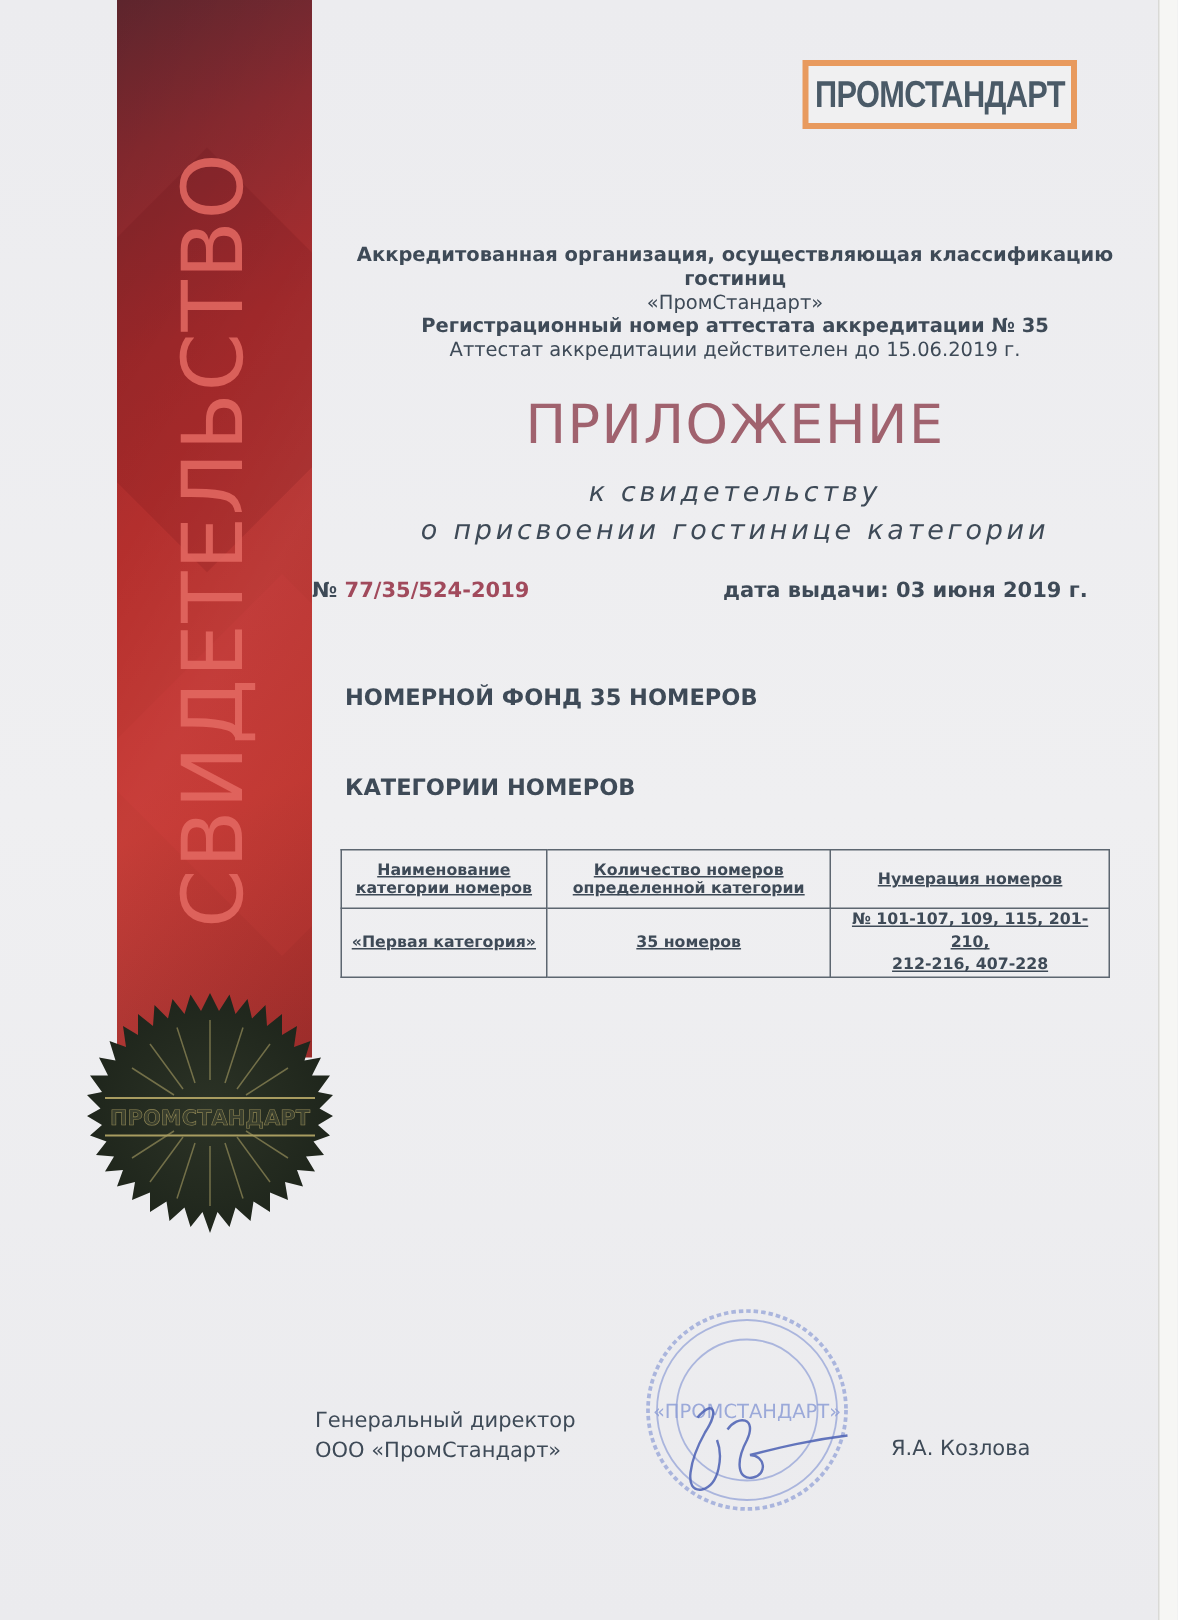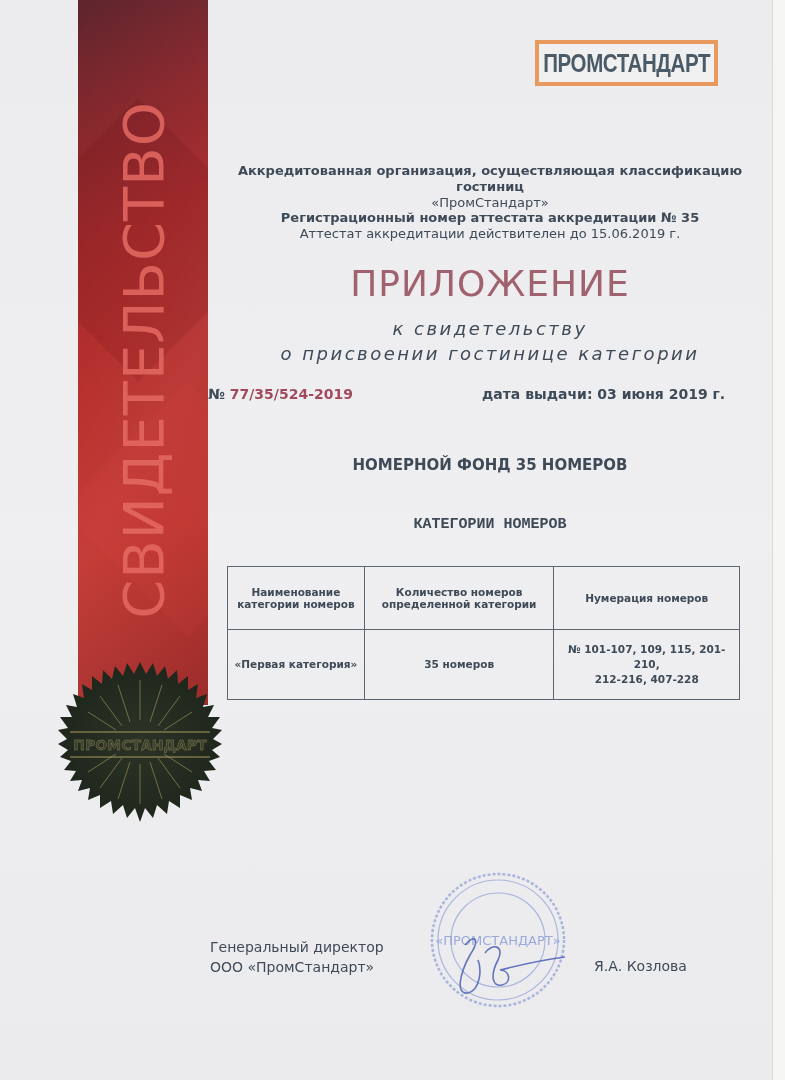--- a/index.html
+++ b/index.html
@@ -59,26 +59,26 @@
       font-size:36px; letter-spacing:1px; color:#a0626e; font-weight:normal;
     }
     .subtitle {
       position:absolute; left:230px; width:520px; top:316px; text-align:center;
       font-weight:normal; font-style:italic; font-size:18px; line-height:25px;
       letter-spacing:2.5px; color:#3e4a57;
     }
     .certno { position:absolute; left:196px; top:386px; font-weight:bold; font-size:14px; color:#3e4a57;margin-left:12px; }
     .certno .num { color:#a14a5c; }
     .issue { position:absolute; left:482px; top:386px; font-weight:bold; font-size:14px; color:#3e4a57;text-align:center; }
-    .sec { position:absolute; left:230px; width:520px; text-align:center; font-weight:bold; font-size:15px; color:#3e4a57; }
+    .sec { position:absolute; left:230px; width:520px; font-weight:bold; font-size:15px; color:#3e4a57; }
     table.cat {
       position:absolute; left:227px; top:566px; width:513px;
       border-collapse:collapse; font-size:10.5px; font-weight:bold; color:#3e4a57;
     }
-    table.cat th, table.cat td { border:1px solid #5d6670; text-align:center; padding:12px 4px; }
+    table.cat th, table.cat td { border:1px solid #5d6670; text-align:center; padding:0 4px;text-decoration:underline; }
     table.cat th { height:38px; }
     table.cat td { height:38px; line-height:15px; }
     .sig-left { position:absolute; left:210px; top:937px; font-size:14px; line-height:20px; color:#3e4a57; }
     .sig-right { position:absolute; left:594px; top:958px; font-size:14px; color:#3e4a57; }
     .stamp { position:absolute; left:428px; top:870px; width:140px; height:140px; }
     .signature { position:absolute; left:430px; top:915px; width:140px; height:90px; }
   </style>
 </head>
 <body>
 
@@ -141,21 +141,21 @@
     <div>о присвоении гостинице категории</div>
   </div>
 
   <div class="certno">
     <span>№</span>
     <span class="num">77/35/524-2019</span>
   </div>
   <div class="issue">дата выдачи: 03 июня 2019 г.</div>
 
   <div class="sec" style="top:456px;">НОМЕРНОЙ ФОНД 35 НОМЕРОВ</div>
-  <div class="sec" style="top:516px;font-family:Liberation Mono, monospace;">КАТЕГОРИИ НОМЕРОВ</div>
+  <div class="sec" style="top:516px;">КАТЕГОРИИ НОМЕРОВ</div>
 
   <table class="cat">
     <colgroup>
         <col style="width:137px">
         <col style="width:190px">
         <col style="width:186px">
       </colgroup>
     <tbody>
         <tr>
       <th>Наименование категории номеров</th>

